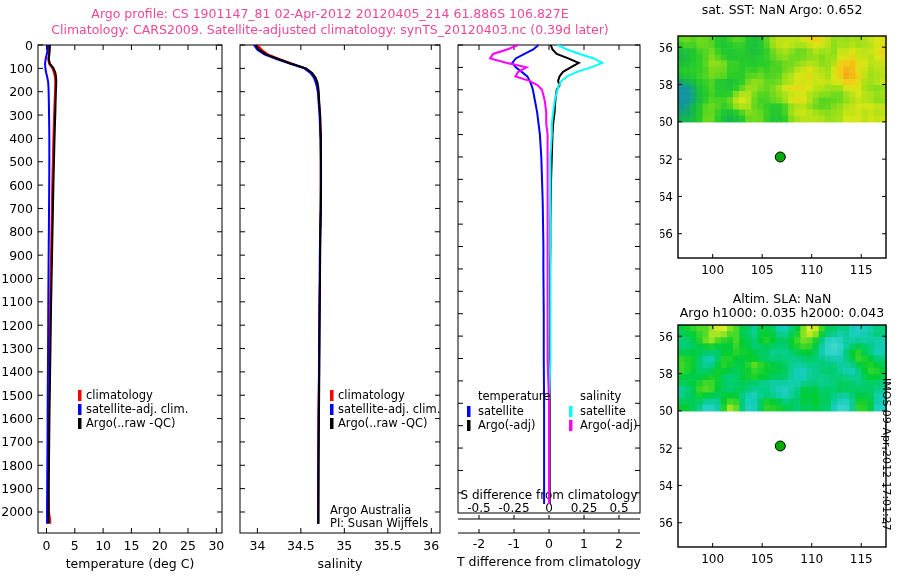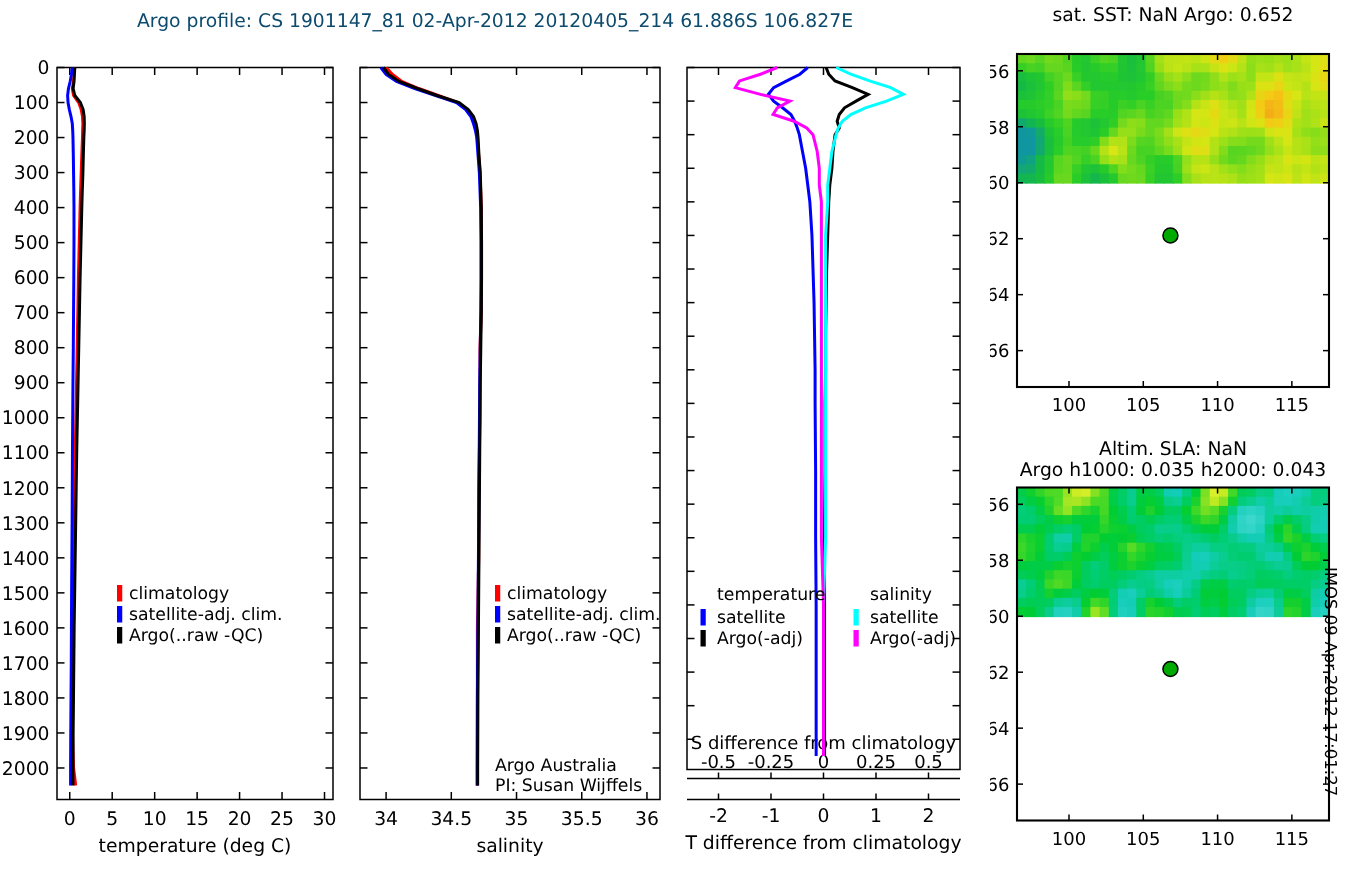--- a/index.html
+++ b/index.html
@@ -7,39 +7,40 @@
     width:900px;height:580px;
     background:#ffffff;
     font-family:"DejaVu Sans","Liberation Sans",sans-serif;
     overflow:hidden;
     position:relative;
   }
   .root{position:relative;width:900px;height:580px;}
   .abs{position:absolute;}
   .ttl{
     position:absolute;left:0;top:6px;width:660px;
-    text-align:center;font-size:12.5px;color:#0c4a6e;line-height:16px;
+    text-align:center;font-size:12.5px;color:#ec4899;line-height:16px;
     white-space:nowrap;
   }
   .ttl div{white-space:nowrap;}
   svg{display:block;}
   text{font-family:"DejaVu Sans","Liberation Sans",sans-serif;fill:#000;}
   .vstamp{
     position:absolute;font-size:11px;color:#000;
     transform-origin:0 0;
     white-space:nowrap;
   }
 </style>
 </head>
 <body>
 
 <div class="root">
 
   <div class="ttl">
     <div>Argo profile: CS 1901147_81 02-Apr-2012 20120405_214 61.886S 106.827E</div>
+    <div>Climatology: CARS2009. Satellite-adjusted climatology: synTS_20120403.nc (0.39d later)</div>
   </div>
 
   <svg class="abs" style="left:0;top:0;" width="660" height="580">
     <g id="profiles">
         <g>
           <rect x="38" y="45" width="184" height="488" fill="none" stroke="#000000" stroke-width="1"></rect>
           <line x1="38" y1="45" x2="43" y2="45" stroke="#000000" stroke-width="1"></line>
           <line x1="217" y1="45" x2="222" y2="45" stroke="#000000" stroke-width="1"></line>
           <text x="33" y="49.5" font-size="12.5" text-anchor="end">0</text>
           <line x1="38" y1="68.34928229665071" x2="43" y2="68.34928229665071" stroke="#000000" stroke-width="1"></line>

